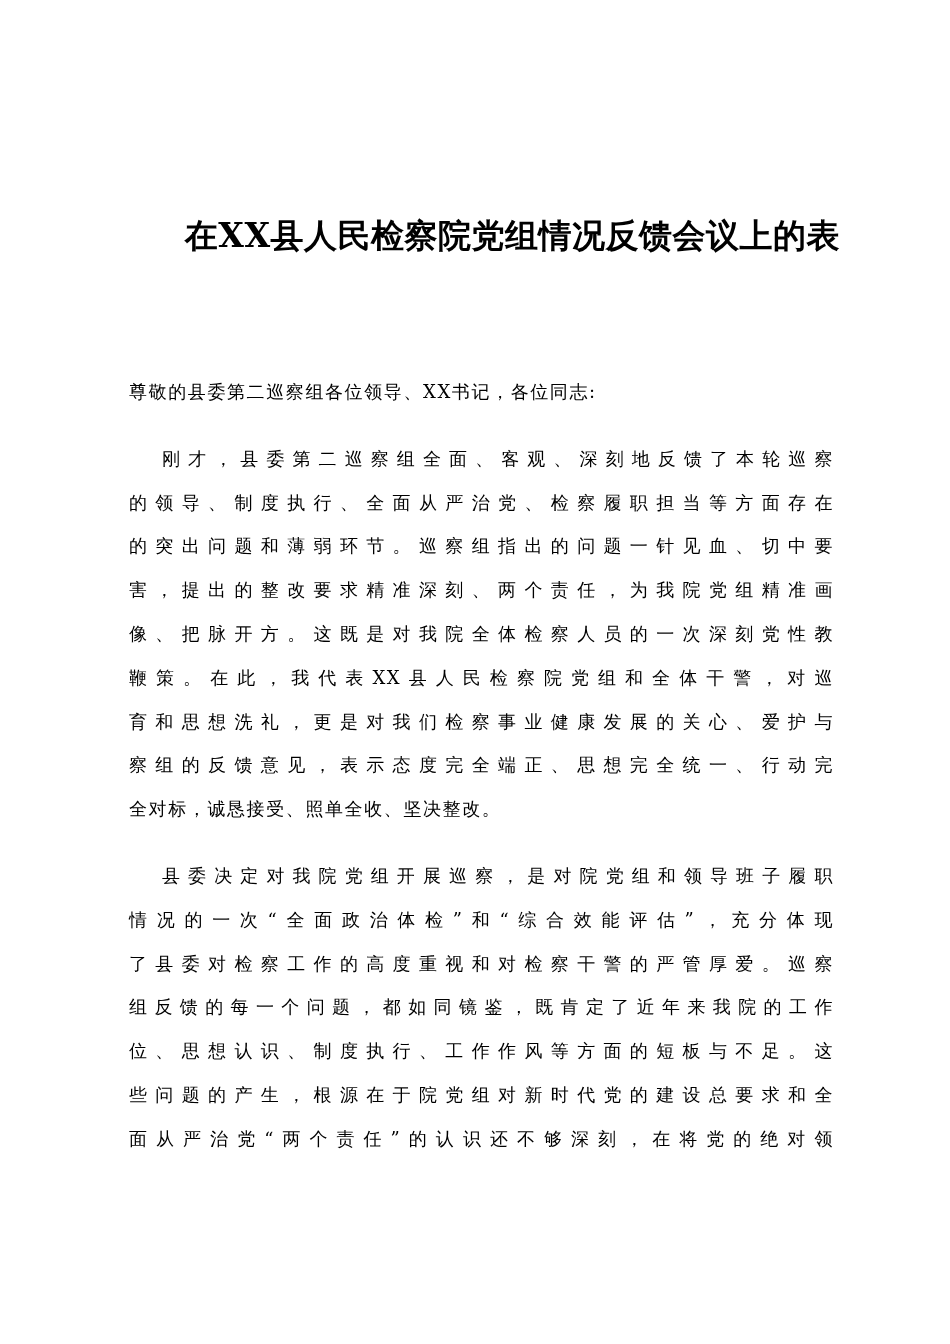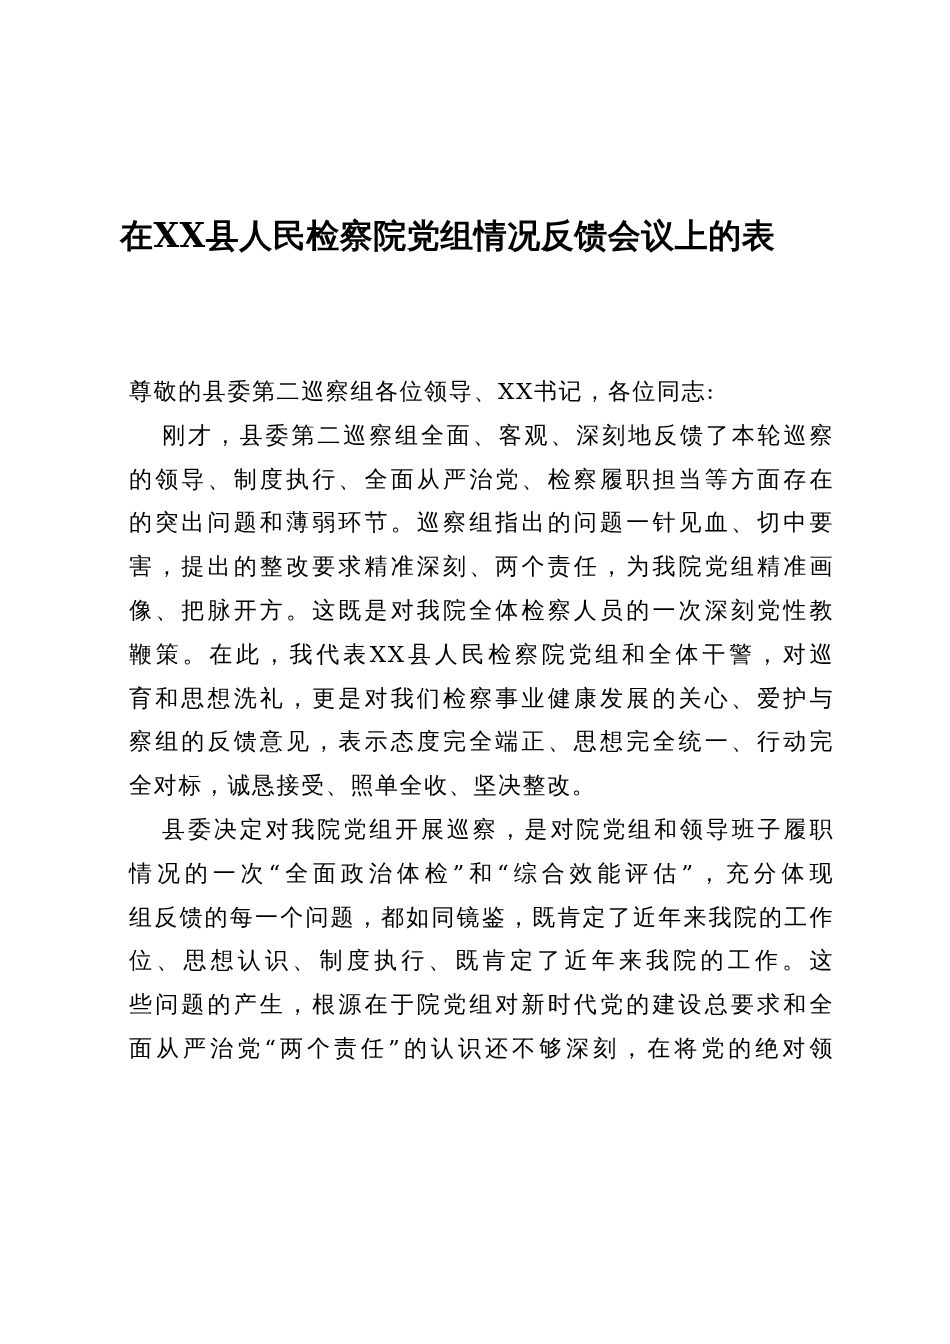--- a/index.html
+++ b/index.html
@@ -20,46 +20,46 @@
       left: 0; top: 0;
       width: 950px;
       height: 1344px;
       background: #ffffff;
     }
     .title {
       position: absolute;
       left: 120px;
       top: 196px;
       width: 720px;
-      text-align: left;
+      text-align: right;
       font-size: 33px;
       line-height: 80px;
       font-weight: bold;
       letter-spacing: 0.5px;
       margin: 0;
     }
     .title-line { display: block; white-space: nowrap; }
     .body-text {
       position: absolute;
       left: 129px;
       top: 370px;
       width: 705px;
       margin: 0;
     }
     .line {
       display: block;
       height: 43.8px;
       line-height: 43.8px;
-      font-size: 23px;
+      font-size: 18px;
       white-space: nowrap;
       letter-spacing: 1.6px;
       text-align: justify;
       text-align-last: justify;
     }
-    .line.indent { padding-left: 33px; }
+    .line.indent { padding-left: 33px; margin-top: 23px; }
     .line.last { text-align-last: left; }
   </style>
 </head>
 <body>
 
 <div class="page">
   <h1 class="title">
     <span class="title-line">在XX县人民检察院党组情况反馈会议上的表</span>
   </h1>
 
@@ -69,18 +69,19 @@
       <span class="line">的领导、制度执行、全面从严治党、检察履职担当等方面存在</span>
       <span class="line">的突出问题和薄弱环节。巡察组指出的问题一针见血、切中要</span>
       <span class="line">害，提出的整改要求精准深刻、两个责任，为我院党组精准画</span>
       <span class="line">像、把脉开方。这既是对我院全体检察人员的一次深刻党性教</span>
       <span class="line">鞭策。在此，我代表XX县人民检察院党组和全体干警，对巡</span>
       <span class="line">育和思想洗礼，更是对我们检察事业健康发展的关心、爱护与</span>
       <span class="line">察组的反馈意见，表示态度完全端正、思想完全统一、行动完</span>
       <span class="line last">全对标，诚恳接受、照单全收、坚决整改。</span>
       <span class="line indent">县委决定对我院党组开展巡察，是对院党组和领导班子履职</span>
       <span class="line">情况的一次“全面政治体检”和“综合效能评估”，充分体现</span>
+      <span class="line">了县委对检察工作的高度重视和对检察干警的严管厚爱。巡察</span>
       <span class="line">组反馈的每一个问题，都如同镜鉴，既肯定了近年来我院的工作</span>
-      <span class="line">位、思想认识、制度执行、既肯定了近年来我院的工作。这</span>
+      <span class="line">位、思想认识、制度执行、工作作风等方面的短板与不足。这</span>
       <span class="line">些问题的产生，根源在于院党组对新时代党的建设总要求和全</span>
       <span class="line">面从严治党“两个责任”的认识还不够深刻，在将党的绝对领</span>
     </div>
 </div>
 
 </body></html>

